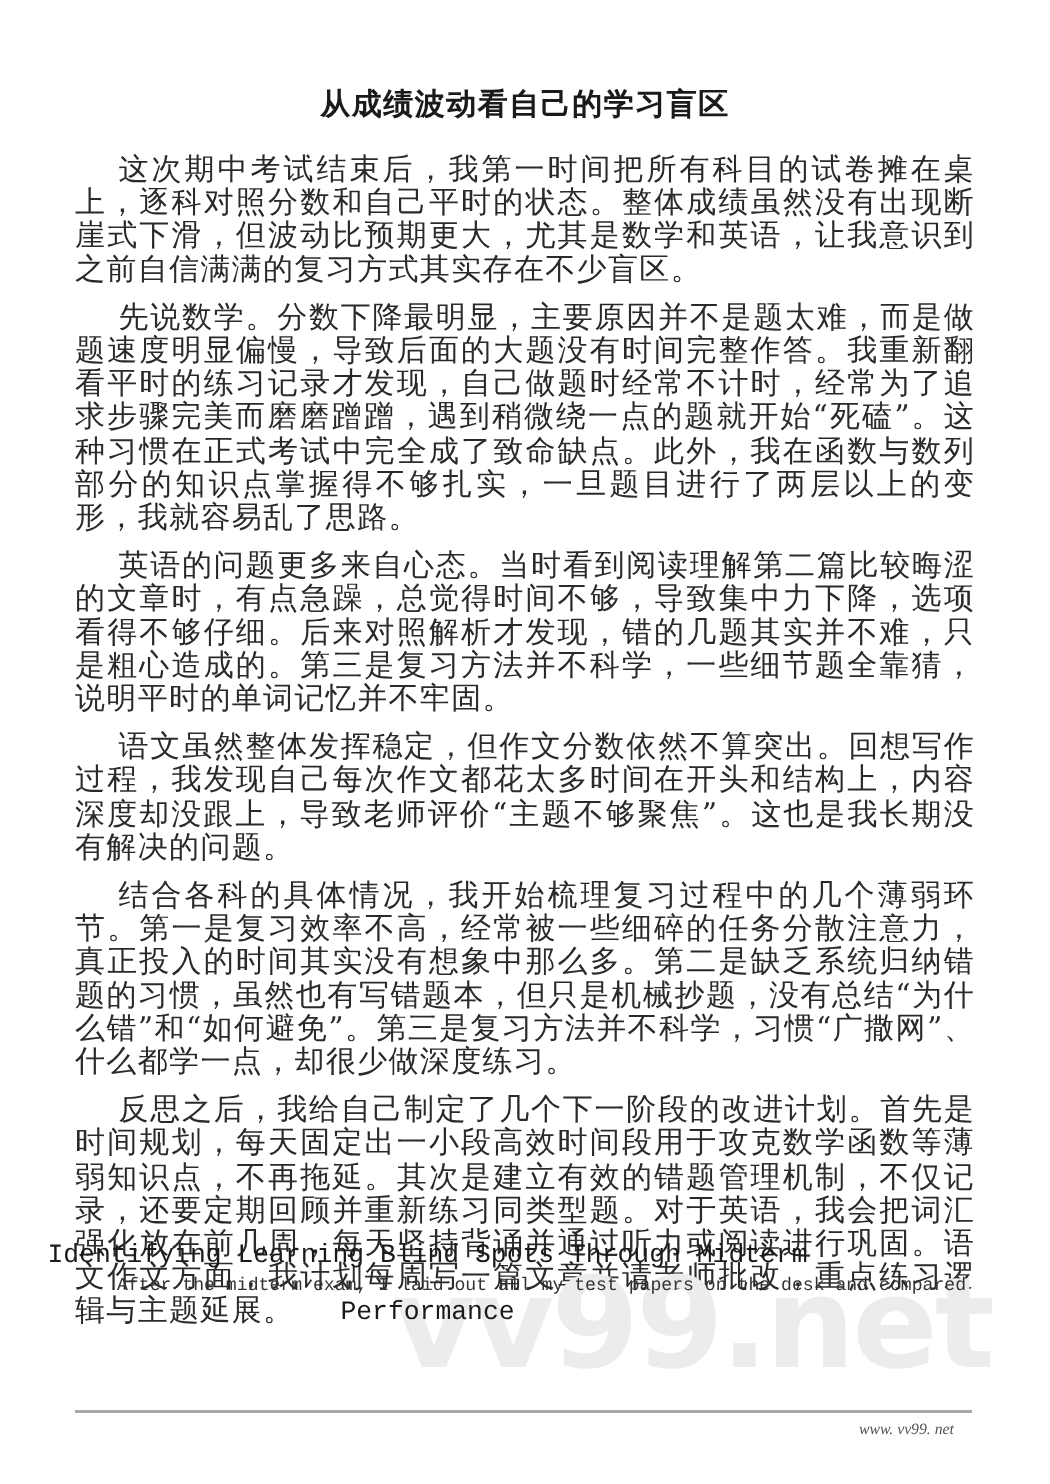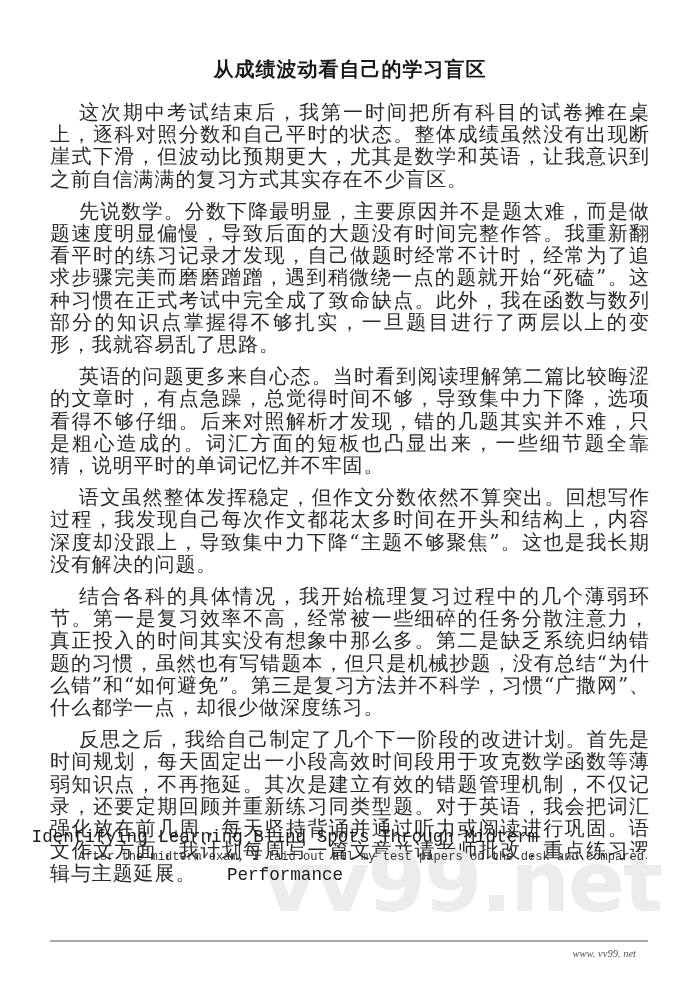--- a/index.html
+++ b/index.html
@@ -47,22 +47,22 @@
 </style>
 </head>
 <body>
 
 <div class="page">
   <div class="zh-title">从成绩波动看自己的学习盲区</div>
 
   <div class="zh-body">
     <p class="zh-para">这次期中考试结束后，我第一时间把所有科目的试卷摊在桌上，逐科对照分数和自己平时的状态。整体成绩虽然没有出现断崖式下滑，但波动比预期更大，尤其是数学和英语，让我意识到之前自信满满的复习方式其实存在不少盲区。</p>
     <p class="zh-para">先说数学。分数下降最明显，主要原因并不是题太难，而是做题速度明显偏慢，导致后面的大题没有时间完整作答。我重新翻看平时的练习记录才发现，自己做题时经常不计时，经常为了追求步骤完美而磨磨蹭蹭，遇到稍微绕一点的题就开始“死磕”。这种习惯在正式考试中完全成了致命缺点。此外，我在函数与数列部分的知识点掌握得不够扎实，一旦题目进行了两层以上的变形，我就容易乱了思路。</p>
-    <p class="zh-para">英语的问题更多来自心态。当时看到阅读理解第二篇比较晦涩的文章时，有点急躁，总觉得时间不够，导致集中力下降，选项看得不够仔细。后来对照解析才发现，错的几题其实并不难，只是粗心造成的。词汇方面的短板也凸显出来，一些细节题全靠猜，说明平时的单词记忆并不牢固。</p>
-    <p class="zh-para">语文虽然整体发挥稳定，但作文分数依然不算突出。回想写作过程，我发现自己每次作文都花太多时间在开头和结构上，内容深度却没跟上，导致集中力下降“主题不够聚焦”。这也是我长期没有解决的问题。</p>
+    <p class="zh-para">英语的问题更多来自心态。当时看到阅读理解第二篇比较晦涩的文章时，有点急躁，总觉得时间不够，导致集中力下降，选项看得不够仔细。后来对照解析才发现，错的几题其实并不难，只是粗心造成的。第三是复习方法并不科学，一些细节题全靠猜，说明平时的单词记忆并不牢固。</p>
+    <p class="zh-para">语文虽然整体发挥稳定，但作文分数依然不算突出。回想写作过程，我发现自己每次作文都花太多时间在开头和结构上，内容深度却没跟上，导致老师评价“主题不够聚焦”。这也是我长期没有解决的问题。</p>
     <p class="zh-para">结合各科的具体情况，我开始梳理复习过程中的几个薄弱环节。第一是复习效率不高，经常被一些细碎的任务分散注意力，真正投入的时间其实没有想象中那么多。第二是缺乏系统归纳错题的习惯，虽然也有写错题本，但只是机械抄题，没有总结“为什么错”和“如何避免”。第三是复习方法并不科学，习惯“广撒网”、什么都学一点，却很少做深度练习。</p>
     <p class="zh-para">反思之后，我给自己制定了几个下一阶段的改进计划。首先是时间规划，每天固定出一小段高效时间段用于攻克数学函数等薄弱知识点，不再拖延。其次是建立有效的错题管理机制，不仅记录，还要定期回顾并重新练习同类型题。对于英语，我会把词汇强化放在前几周，每天坚持背诵并通过听力或阅读进行巩固。语文作文方面，我计划每周写一篇文章并请老师批改，重点练习逻辑与主题延展。</p>
   </div>
 
   <div class="watermark">vv99.net</div>
 
   <div class="en-title">
     <div>Identifying Learning Blind Spots Through Midterm</div>
     <div>Performance</div>
   </div>

